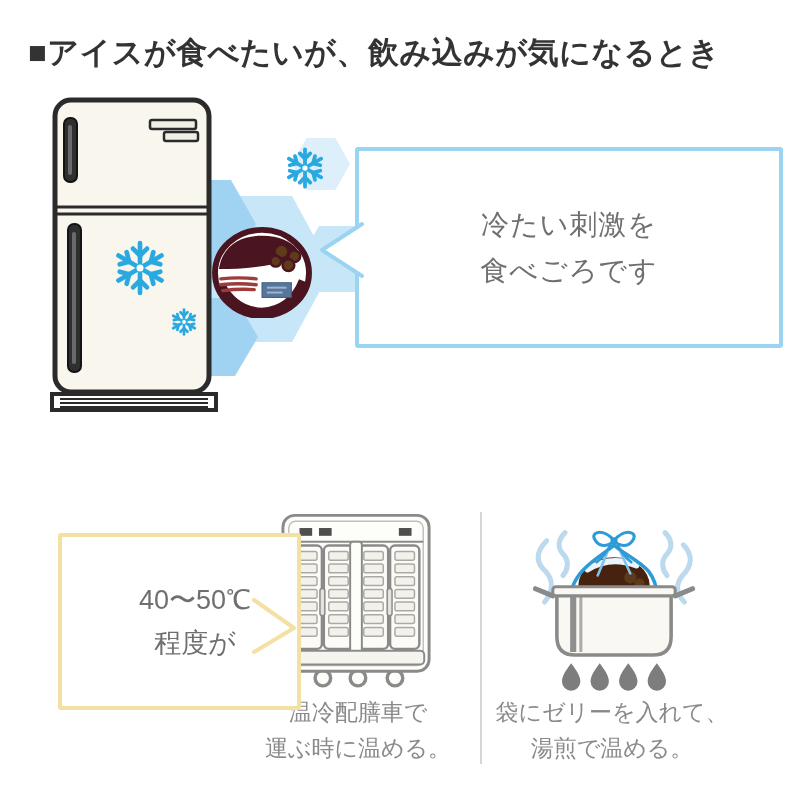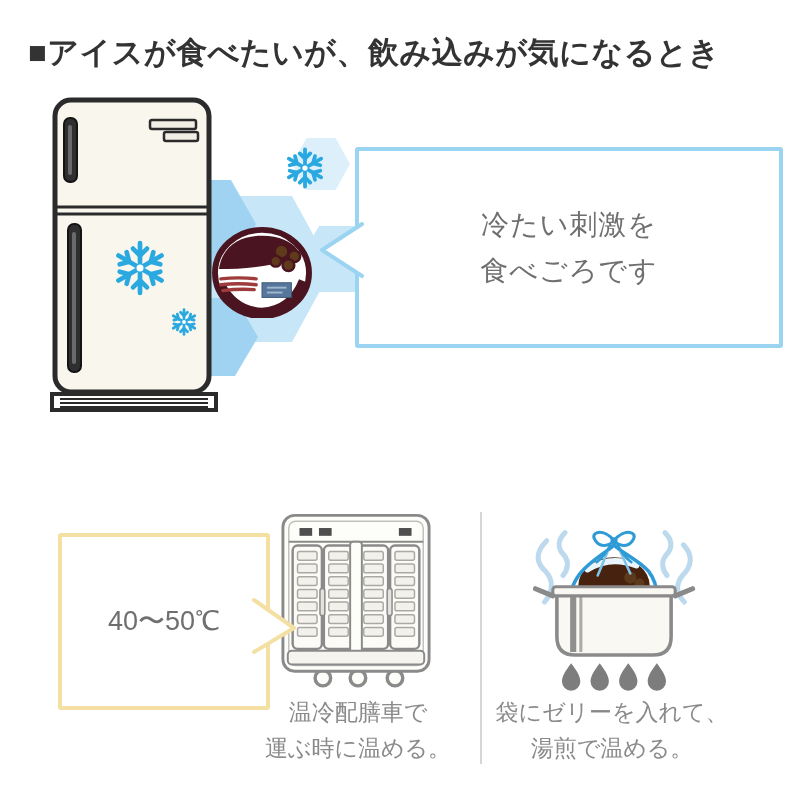--- a/index.html
+++ b/index.html
@@ -145,22 +145,23 @@
 
   <div class="bubble bubble-blue" style="left:355px;top:147px;width:420px;height:193px;z-index:10;">
     <span>冷たい刺激を</span>
     <span>食べごろです</span>
   </div>
   <svg class="abs" style="left:314px;top:212px;z-index:11;" width="52" height="72" viewBox="0 0 52 72">
     <path d="M48,12 L8,38 L48,64" fill="#FFFFFF" stroke="var(--bubble-blue-border,#9AD4F1)" stroke-width="4" stroke-linejoin="round" stroke-linecap="round"></path>
   </svg>
 
 
-  <div class="bubble bubble-yellow" style="left:58px;top:533px;width:204px;height:169px;z-index:10;">
+  <div class="bubble bubble-yellow" style="left:58px;top:533px;width:204px;height:169px;z-index:10;padding-left:31px;">
     <span>40〜50℃</span>
+    <span>程度が</span>
   </div>
   <svg class="abs" style="left:252px;top:594px;z-index:11;" width="46" height="62" viewBox="0 0 46 62">
     <path d="M2,6 L42,34 L2,58" fill="#FFFFFF" stroke="var(--bubble-yellow-border,#F5E0A3)" stroke-width="4" stroke-linejoin="round" stroke-linecap="round"></path>
   </svg>
 
   <svg class="abs" style="left:280px;top:512px;z-index:5;" width="152" height="186" viewBox="0 0 156 190">
     <defs>
       <g id="cartdoor">
         <rect width="30" height="106" rx="5" fill="#FCFBF7" stroke="#8A8A8A" stroke-width="2.5"></rect>
         <g fill="#F3F1EB" stroke="#ABA9A3" stroke-width="1.5">

